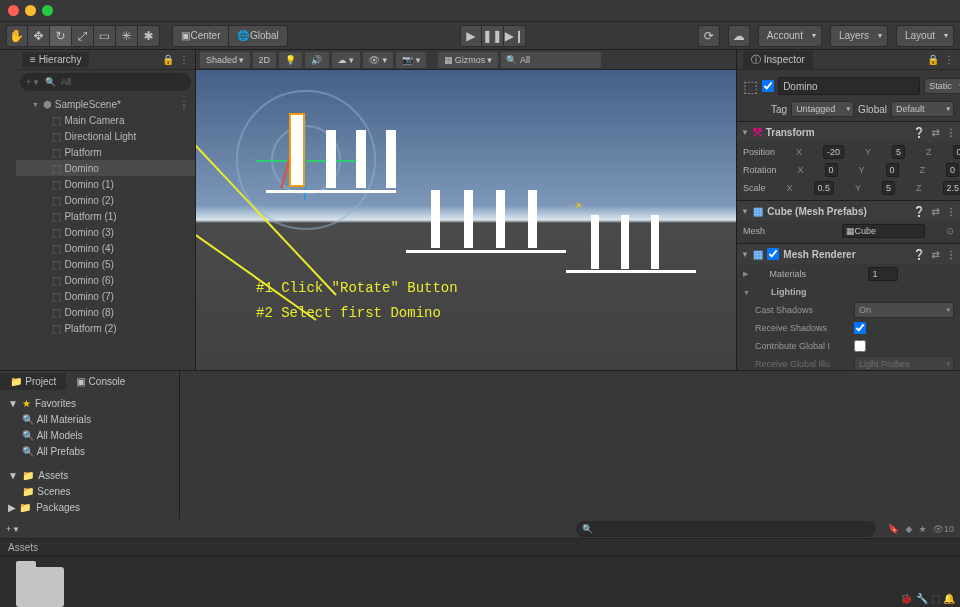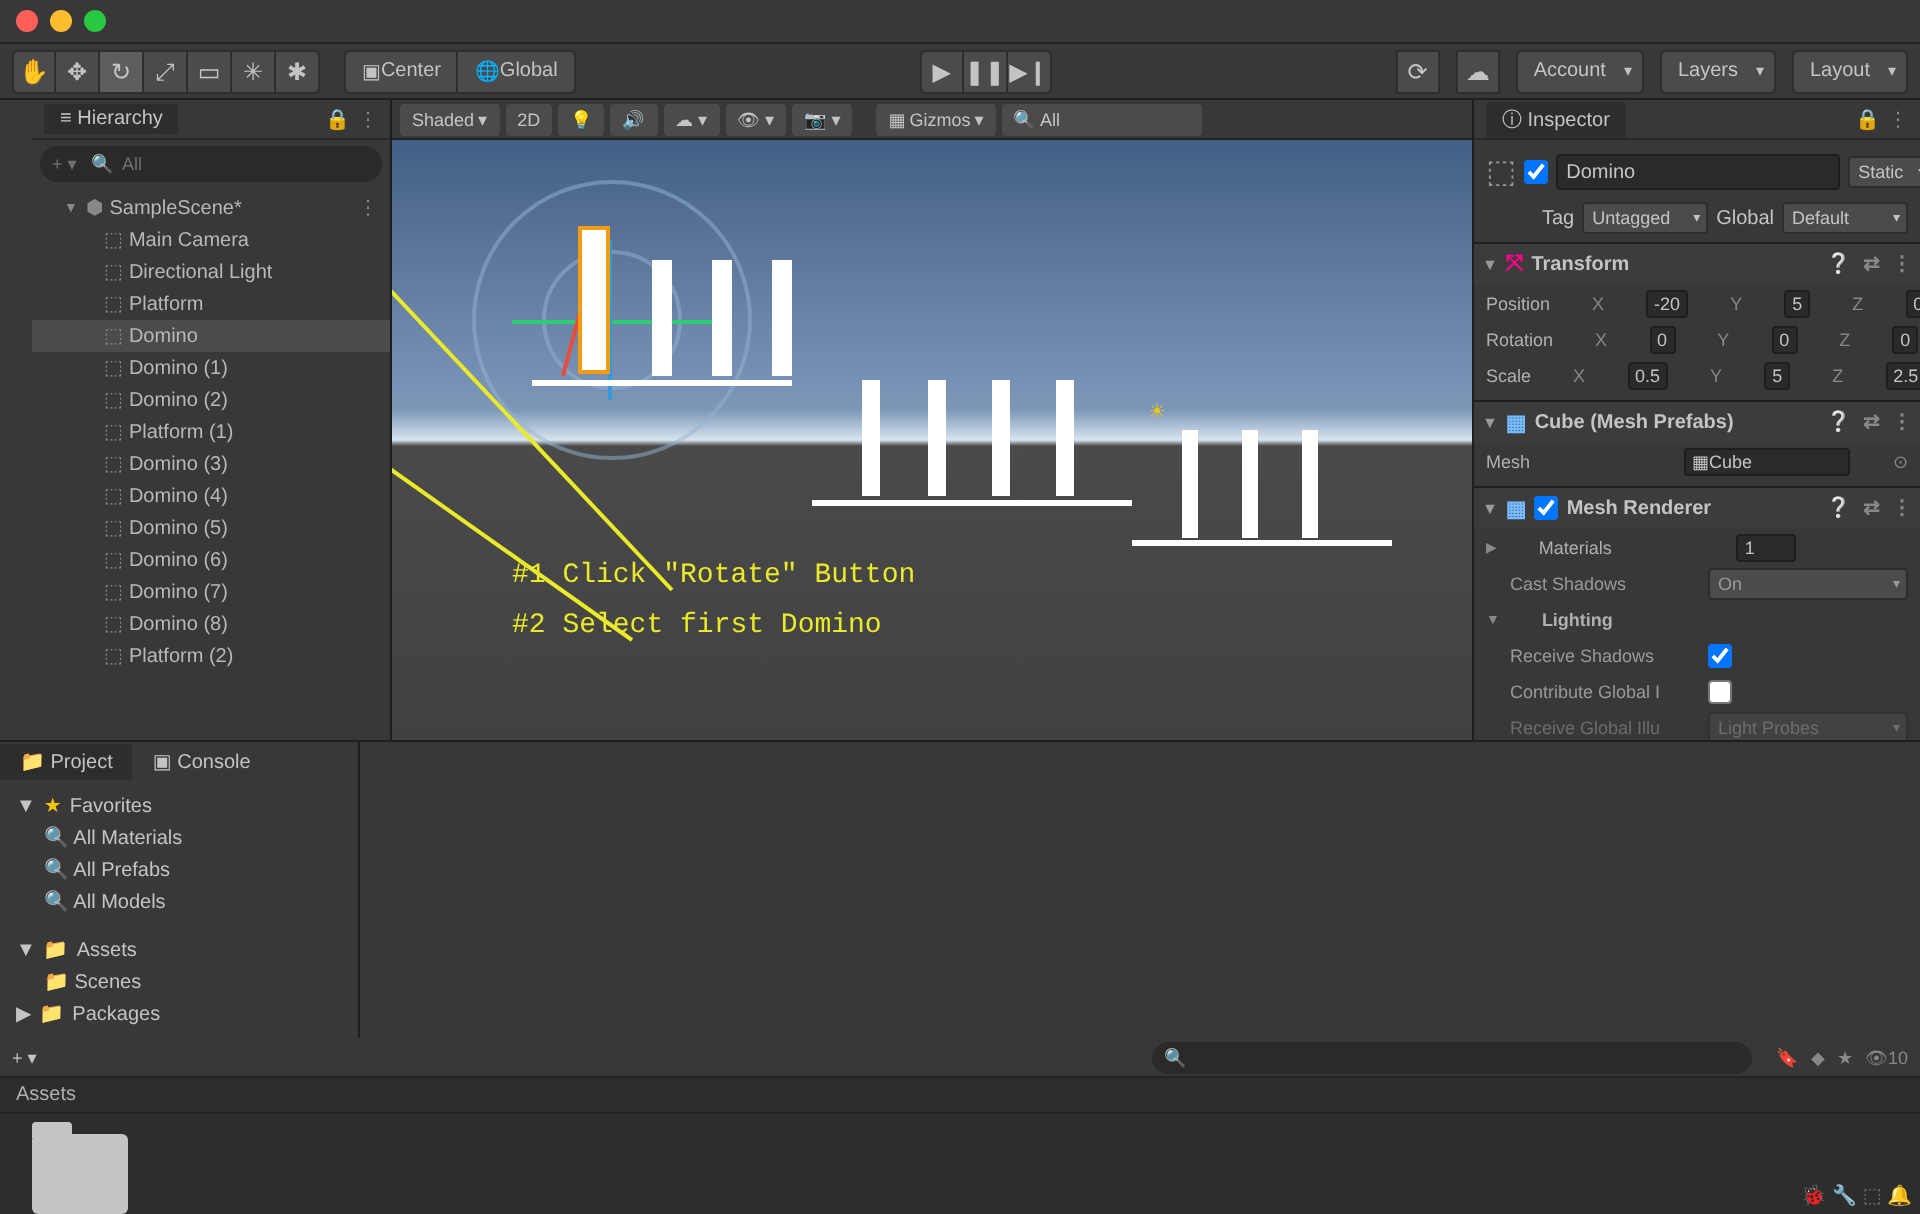--- a/index.html
+++ b/index.html
@@ -369,27 +369,27 @@
               <span>⇄</span>
               <span>⋮</span>
             </span>
           </div>
         <div class="comp-body">
           <div class="prow">
               <span class="toggle" style="font-size:7px;color:#888">▶</span>
               <span class="lbl">Materials</span>
               <span class="fld" style="flex:0 0 30px;text-align:right">1</span>
             </div>
+          <div class="prow">
+              <span class="toggle" style="font-size:7px;color:#888">▼</span>
+              <b>Lighting</b>
+            </div>
           <div class="prow sub">
               <span class="lbl">Cast Shadows</span>
               <div class="mini-drop" style="flex:1">On</div>
-            </div>
-          <div class="prow">
-              <span class="toggle" style="font-size:7px;color:#888">▼</span>
-              <b>Lighting</b>
             </div>
           <div class="prow sub">
               <span class="lbl">Receive Shadows</span>
               <input type="checkbox" class="chk" checked="" style="">
             </div>
           <div class="prow sub">
               <span class="lbl">Contribute Global I</span>
               <input type="checkbox" class="chk" style="">
             </div>
           <div class="prow sub" style="opacity:.55">
@@ -411,22 +411,22 @@
       <div class="tab">▣ <span>Console</span></div>
     </div>
     <div class="proj-tree">
       <div class="prow2">
           <span>▼</span>
           <span class="star">★</span>
           <span>Favorites</span>
         </div>
       <div id="fav-items">
           <div class="prow2 l1">🔍 All Materials</div>
+          <div class="prow2 l1">🔍 All Models</div>
           <div class="prow2 l1">🔍 All Prefabs</div>
-          <div class="prow2 l1">🔍 All Models</div>
         </div>
       <div style="height:8px"></div>
       <div class="prow2"><span>▼</span>📁 <span>Assets</span></div>
       <div id="assets-children">
           <div class="prow2 l1">📁 Scenes</div>
         </div>
       <div class="prow2"><span>▶</span>📁 <span>Packages</span></div>
     </div>
   </div>
   <div class="col-assets">

